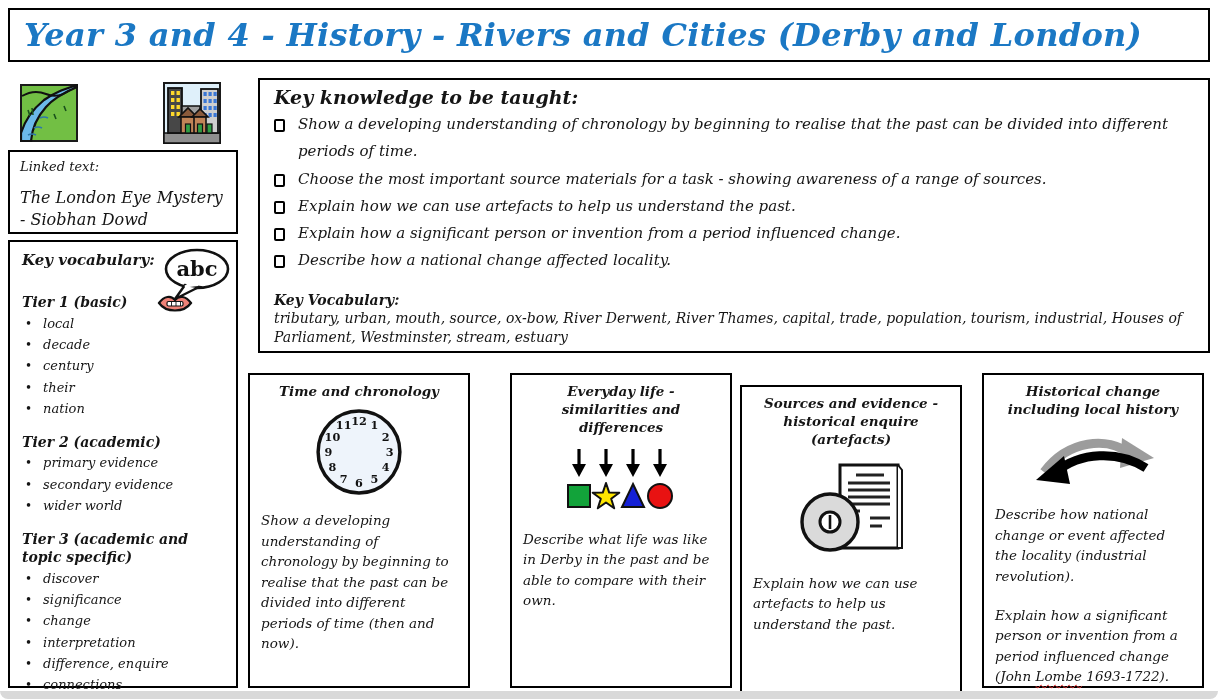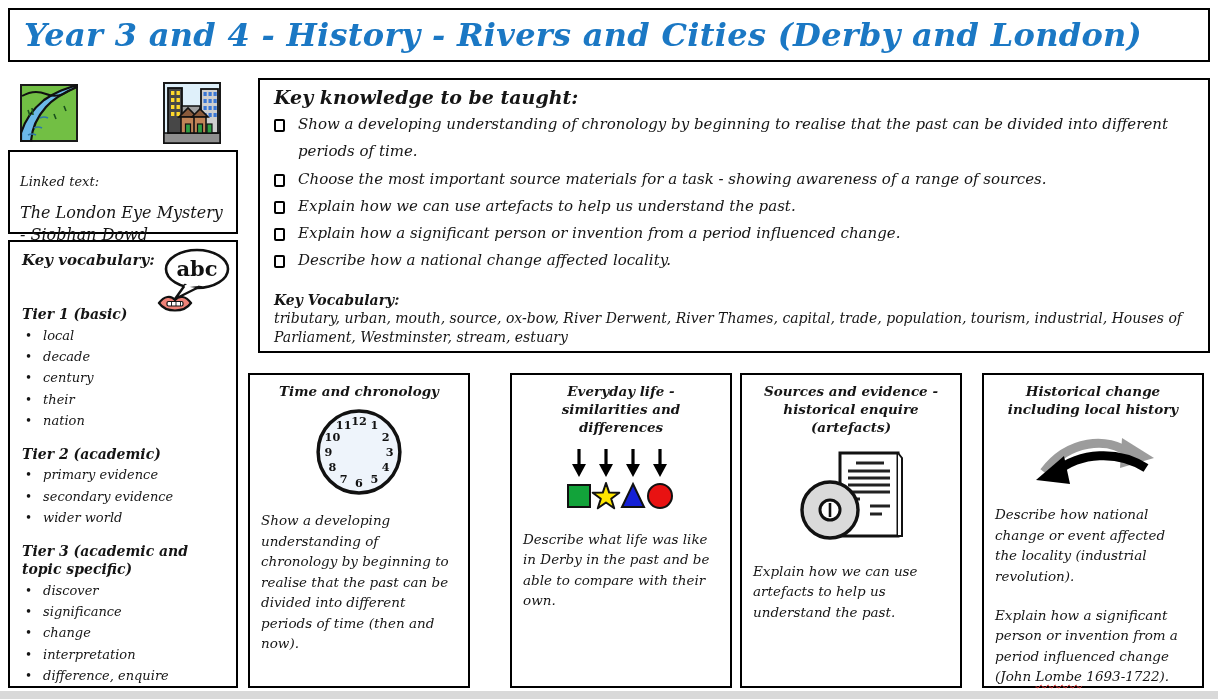--- a/index.html
+++ b/index.html
@@ -1,56 +1,57 @@
 <!DOCTYPE html>
 <html><head>
 <meta charset="utf-8">
 <style>
   * { margin:0; padding:0; box-sizing:border-box; }
   html,body { background:#fff; }
   .page {
     position:relative; width:1218px; height:699px; background:#fff;
     font-family:"DejaVu Serif", serif; font-style:italic; color:#151515;
     overflow:hidden;
+    border-radius:8px;
   }
   .bx { position:absolute; border:2px solid #000; background:#fff; }
 
   
   .title-box { left:8px; top:8px; width:1202px; height:54px; display:flex; align-items:center; padding:0 14px; }
   .title-text { font-size:32px; font-weight:600; color:#1b78c4; white-space:nowrap; letter-spacing:.3px; }
 
   
   .pic { position:absolute; }
   .pic-river { left:20px; top:84px; }
   .pic-city  { left:163px; top:82px; }
 
   
-  .linked-box { left:8px; top:150px; width:230px; height:84px; padding:22px 10px; font-size:13px; }
+  .linked-box { left:8px; top:150px; width:230px; height:84px; padding:7px 10px; font-size:13px; }
   .linked-value { margin-top:13px; font-size:16px; line-height:1.35; }
 
   
   .vocab-box { left:8px; top:240px; width:230px; height:448px; padding:9px 10px 6px 12px; font-size:13px; }
   .vocab-heading { font-size:15px; font-weight:700; }
   .abc-wrap { position:absolute; top:5px; right:5px; width:76px; height:72px; }
   .tier-name { font-size:14px; font-weight:700; margin-top:15px; margin-bottom:3px; line-height:1.3; }
-  .tier-name.first { margin-top:36px;font-style:italic; }
+  .tier-name.first { margin-top:24px;font-style:italic; }
   .vitem { display:flex; gap:11px; margin:4.5px 0; padding-left:3px; line-height:1.25; }
   .vitem .dot { font-style:normal; font-size:12px; line-height:1.4; }
 
   
   .kb { left:258px; top:78px; width:952px; height:275px; padding:6px 14px; }
   .kb-heading { font-size:19px; font-weight:700; margin-bottom:3px; }
   .kitem { display:flex; gap:13px; font-size:15px; line-height:1.82; }
   .chk { width:11px; height:13px; border:2px solid #000; border-radius:2px; margin-top:8px; flex:0 0 auto; }
   .kb-vocab-heading { font-weight:700; font-size:14px; margin-top:17px; }
   .kb-vocab-text { font-size:14px; line-height:1.4; margin-top:1px; }
 
   
   .topic { position:absolute; top:373px; width:222px; height:315px; border:2px solid #000; background:#fff; padding:7px 11px; }
-  .t1 { left:248px; } .t2 { left:510px; } .t3 { left:740px; } .t4 { left:982px; }
+  .t1 { left:248px; } .t2 { left:510px; } .t3 { left:740px;margin-top:12px; } .t4 { left:982px; }
   .topic .ttl { font-weight:700; font-size:13.5px; line-height:1.35; text-align:center; }
   .icon-wrap { display:flex; justify-content:center; align-items:center; }
   .topic .body { font-size:13.5px; line-height:1.52; margin-top:6px; }
   .topic .body + .body { margin-top:18px; }
   .spellcheck { text-decoration:underline; text-decoration-style:wavy; text-decoration-color:#e03131; text-decoration-thickness:1px; text-underline-offset:3px; }
 
   .clock-num { font-style:normal; font-size:11px; font-weight:600; fill:#111; }
   .abc-text { font-style:normal; font-weight:700; font-size:21px; fill:#111; }
 
   .bottom-strip { position:absolute; left:0; top:691px; width:1218px; height:8px; background:#d9d9d9; }

